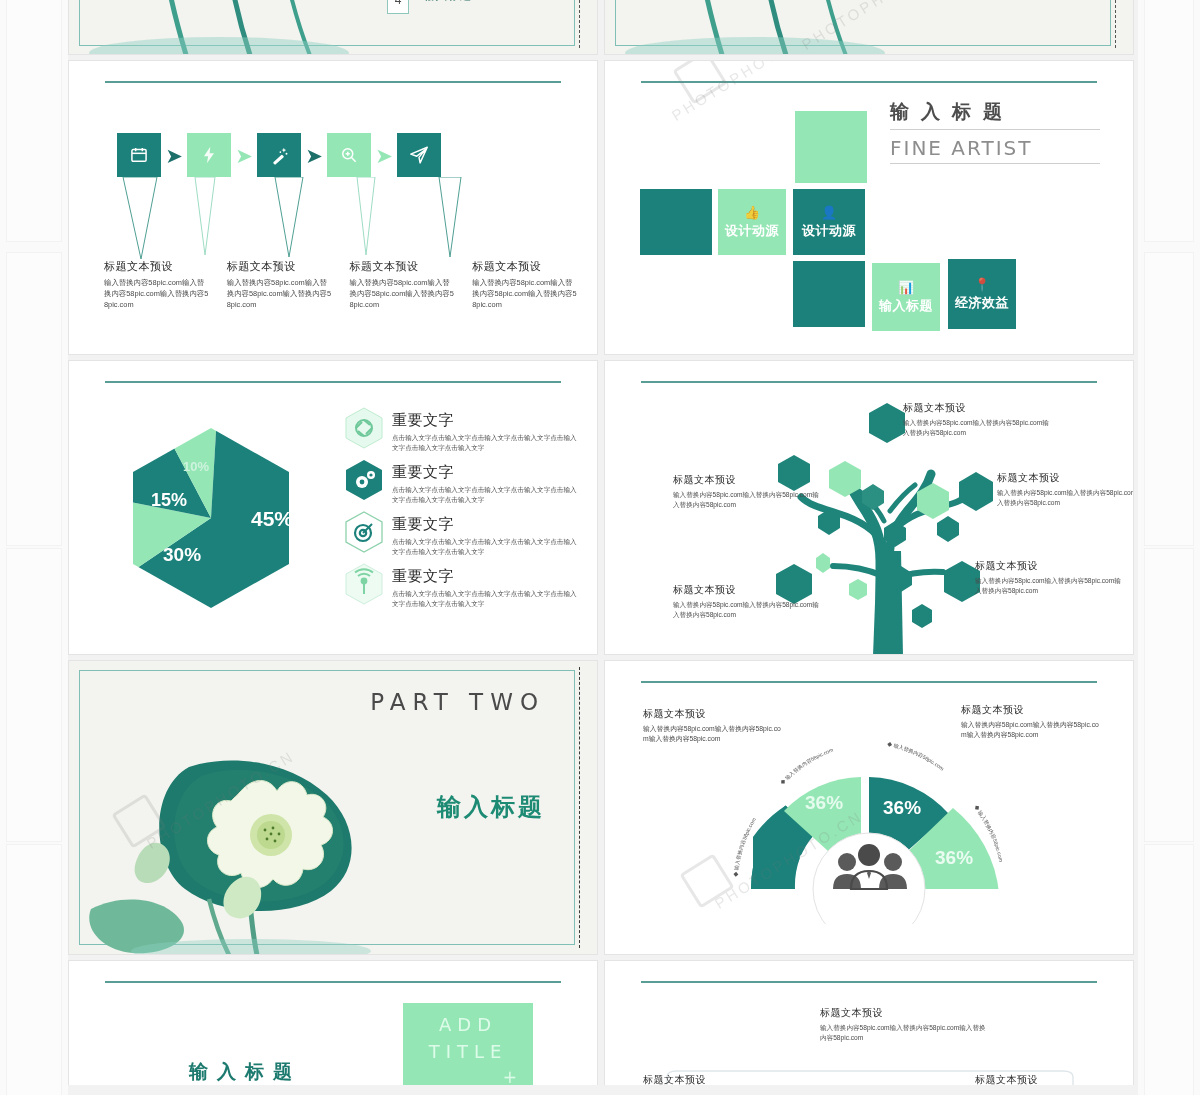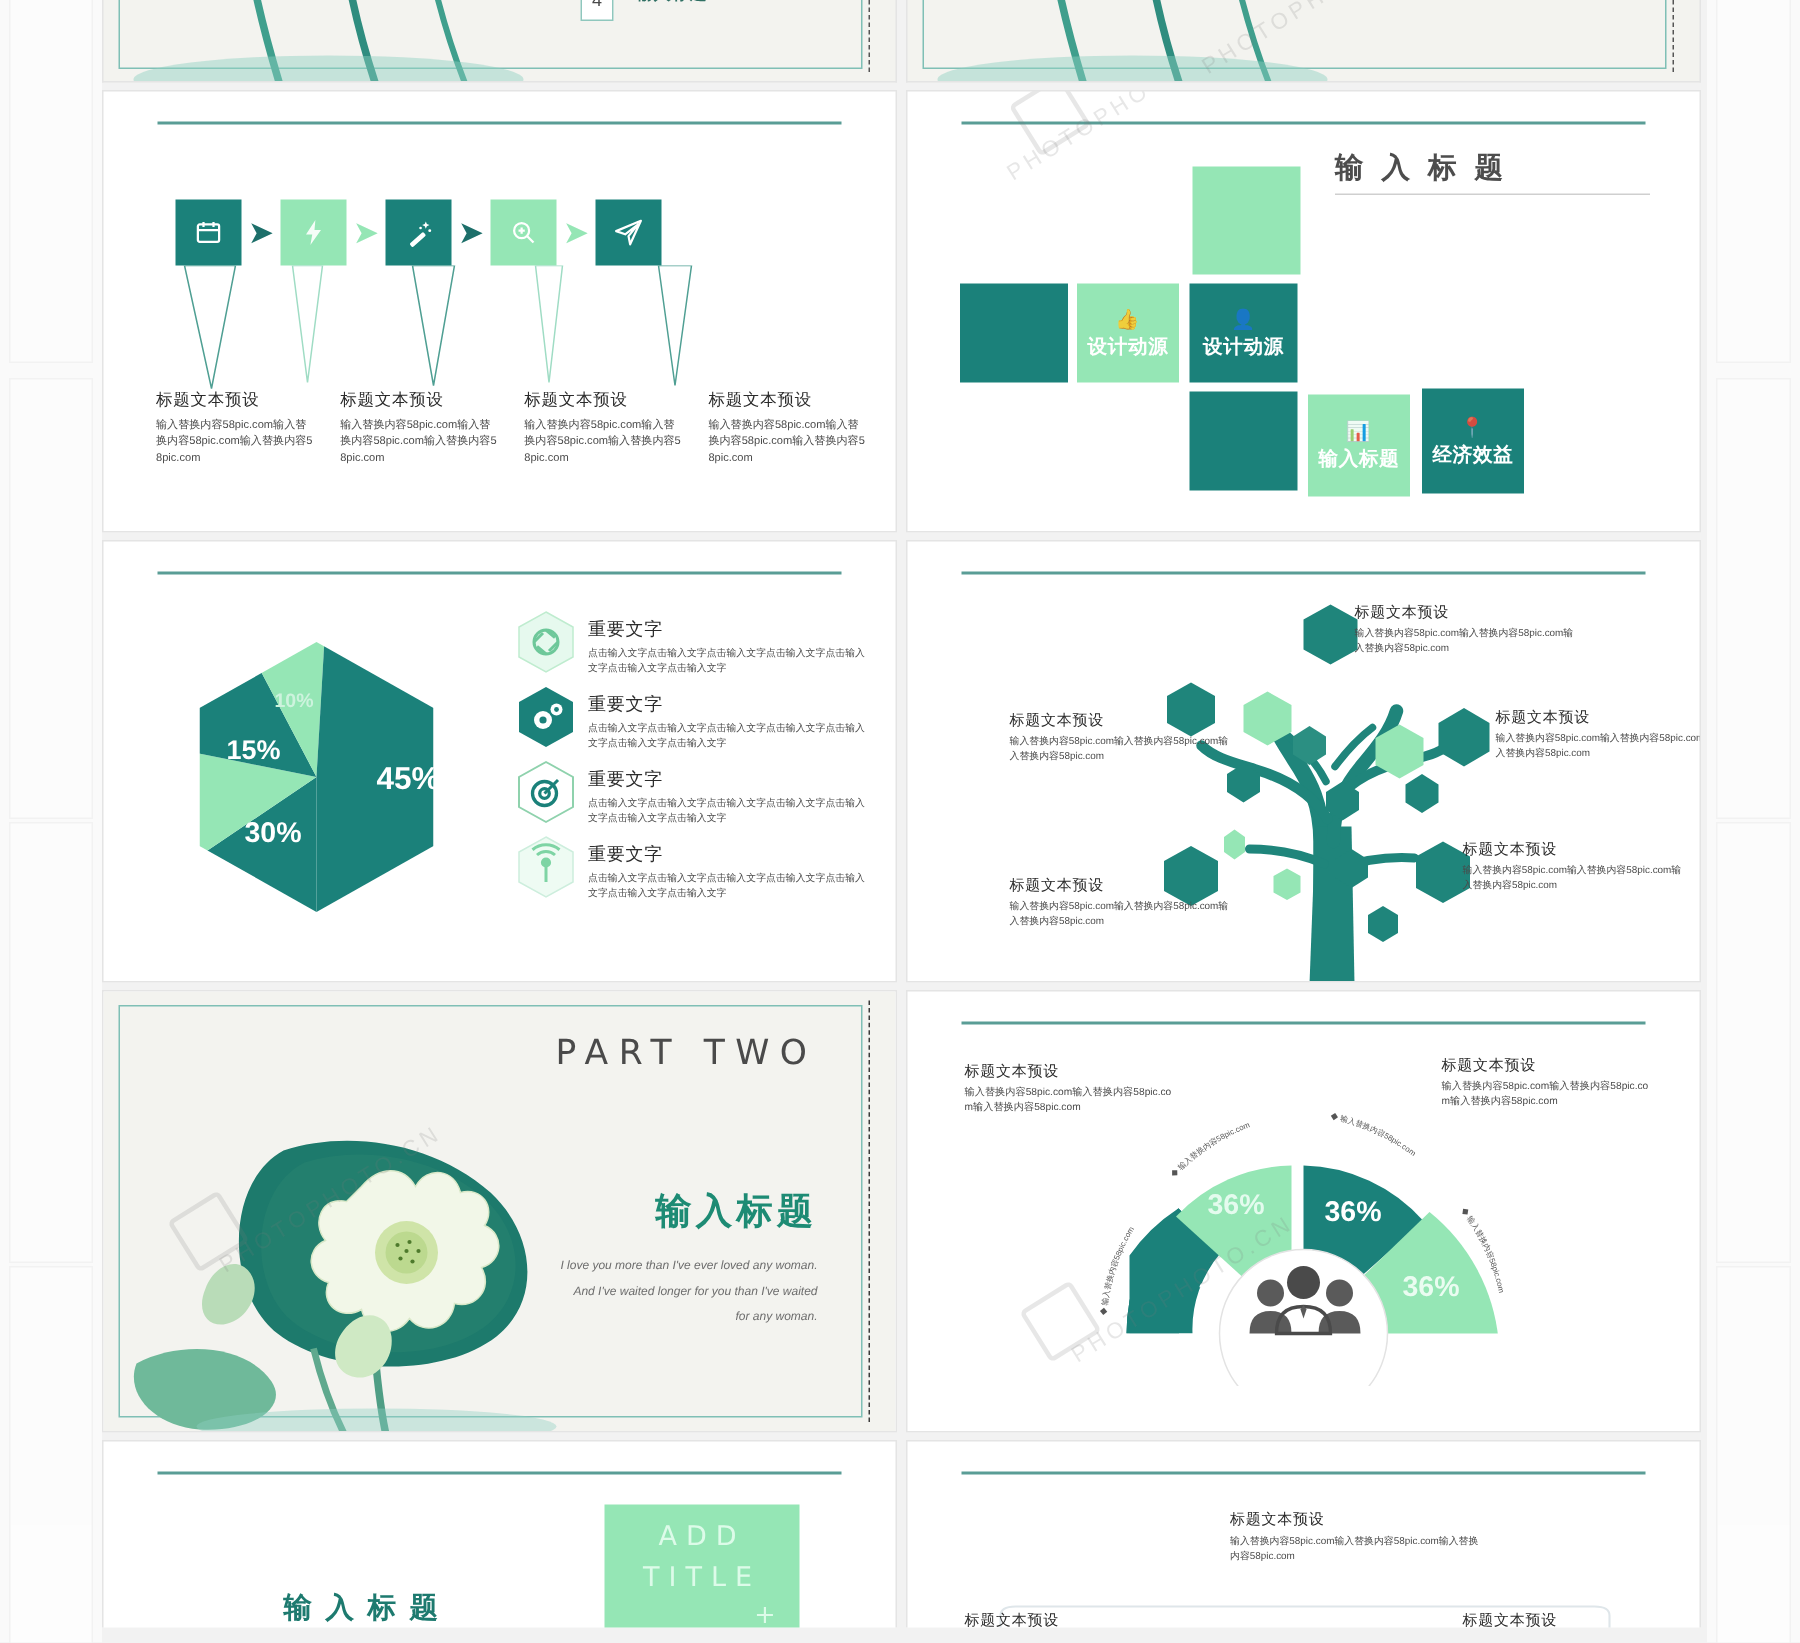--- a/index.html
+++ b/index.html
@@ -75,21 +75,21 @@
          border-bottom:1px solid #cfcfcf;padding-bottom:3px;
          font-family:"DejaVu Sans",sans-serif;}
   .fa-body{font-size:7.6px;line-height:1.6;color:#3c3c3c;margin-top:8px;word-break:break-all;}
 
   
   .hexpie{position:absolute;left:42px;top:65px;}
   .hexlist{position:absolute;left:275px;top:46px;width:235px;}
   .hexrow{display:flex;gap:8px;margin-bottom:7px;align-items:flex-start;}
   .hexrow .hico{width:40px;height:42px;flex:none;position:relative;}
   .hexrow .htxt{padding-top:4px;}
-  .hexrow .htxt .ttl{font-size:12px;}
+  .hexrow .htxt .ttl{font-size:15px;}
   .hexrow .htxt .body{font-size:6.6px;line-height:1.45;}
 
   
   .treebox{position:absolute;left:0;top:0;width:530px;height:295px;}
   .tree-lbl{position:absolute;width:150px;}
   .tree-lbl .ttl{font-size:10px;}
   .tree-lbl .body{font-size:6.6px;}
 
   
   .pt2{position:absolute;inset:0;background:#f3f3ef;}
@@ -279,20 +279,21 @@
         <span class="tl-lbl">输入标题</span>
       </div>
       <div class="tile d" style="left:308px;top:148px;width:68px;height:70px;">
         <span class="tl-ico">📍</span>
         <span class="tl-lbl">经济效益</span>
       </div>
     </div>
 
     <div class="fa-right">
       <div class="fa-cn">输入标题</div>
+      <div class="fa-en">FINE ARTIST</div>
     </div>
   </div>
 
   <div class="slide">
     <div class="hr-rule"></div>
 
     <svg class="hexpie" width="215" height="185" viewBox="0 0 215 185">
 
       <defs>
         <clipPath id="hexclip">
@@ -472,25 +473,20 @@
       <path d="M148 156 C 160 140 178 144 180 160 C 182 178 166 192 152 186 C 140 181 140 166 148 156 Z" fill="#cfe9c4"></path>
       <path d="M10 178 C 40 162 84 166 100 190 C 112 208 86 224 52 222 C 22 220 2 198 10 178 Z" fill="#6fb99a"></path>
       <ellipse cx="170" cy="220" rx="120" ry="12" fill="#8fd0c2" opacity=".4"></ellipse>
     </svg>
 
     <div class="wm" style="left:66px;top:130px;">PHOTOPHOTO.CN</div>
     <div class="wm-box" style="left:50px;top:140px;"></div>
 
     <div class="pt2-en">PART TWO</div>
     <div class="pt2-cn">输入标题</div>
-    <div class="pt2-sub">
-      <div>I love you more than I've ever loved any woman.</div>
-      <div>And I've waited longer for you than I've waited</div>
-      <div>for any woman.</div>
-    </div>
   </div>
 
   <div class="slide">
     <div class="hr-rule"></div>
 
     <svg class="semi" width="305" height="205" viewBox="0 0 305 205">
       <defs>
         <path id="arcA" d="M20 170 A 132 132 0 0 1 55 79"></path>
         <path id="arcB" d="M62 70 A 132 132 0 0 1 140 26"></path>
         <path id="arcC" d="M166 26 A 132 132 0 0 1 246 72"></path>

